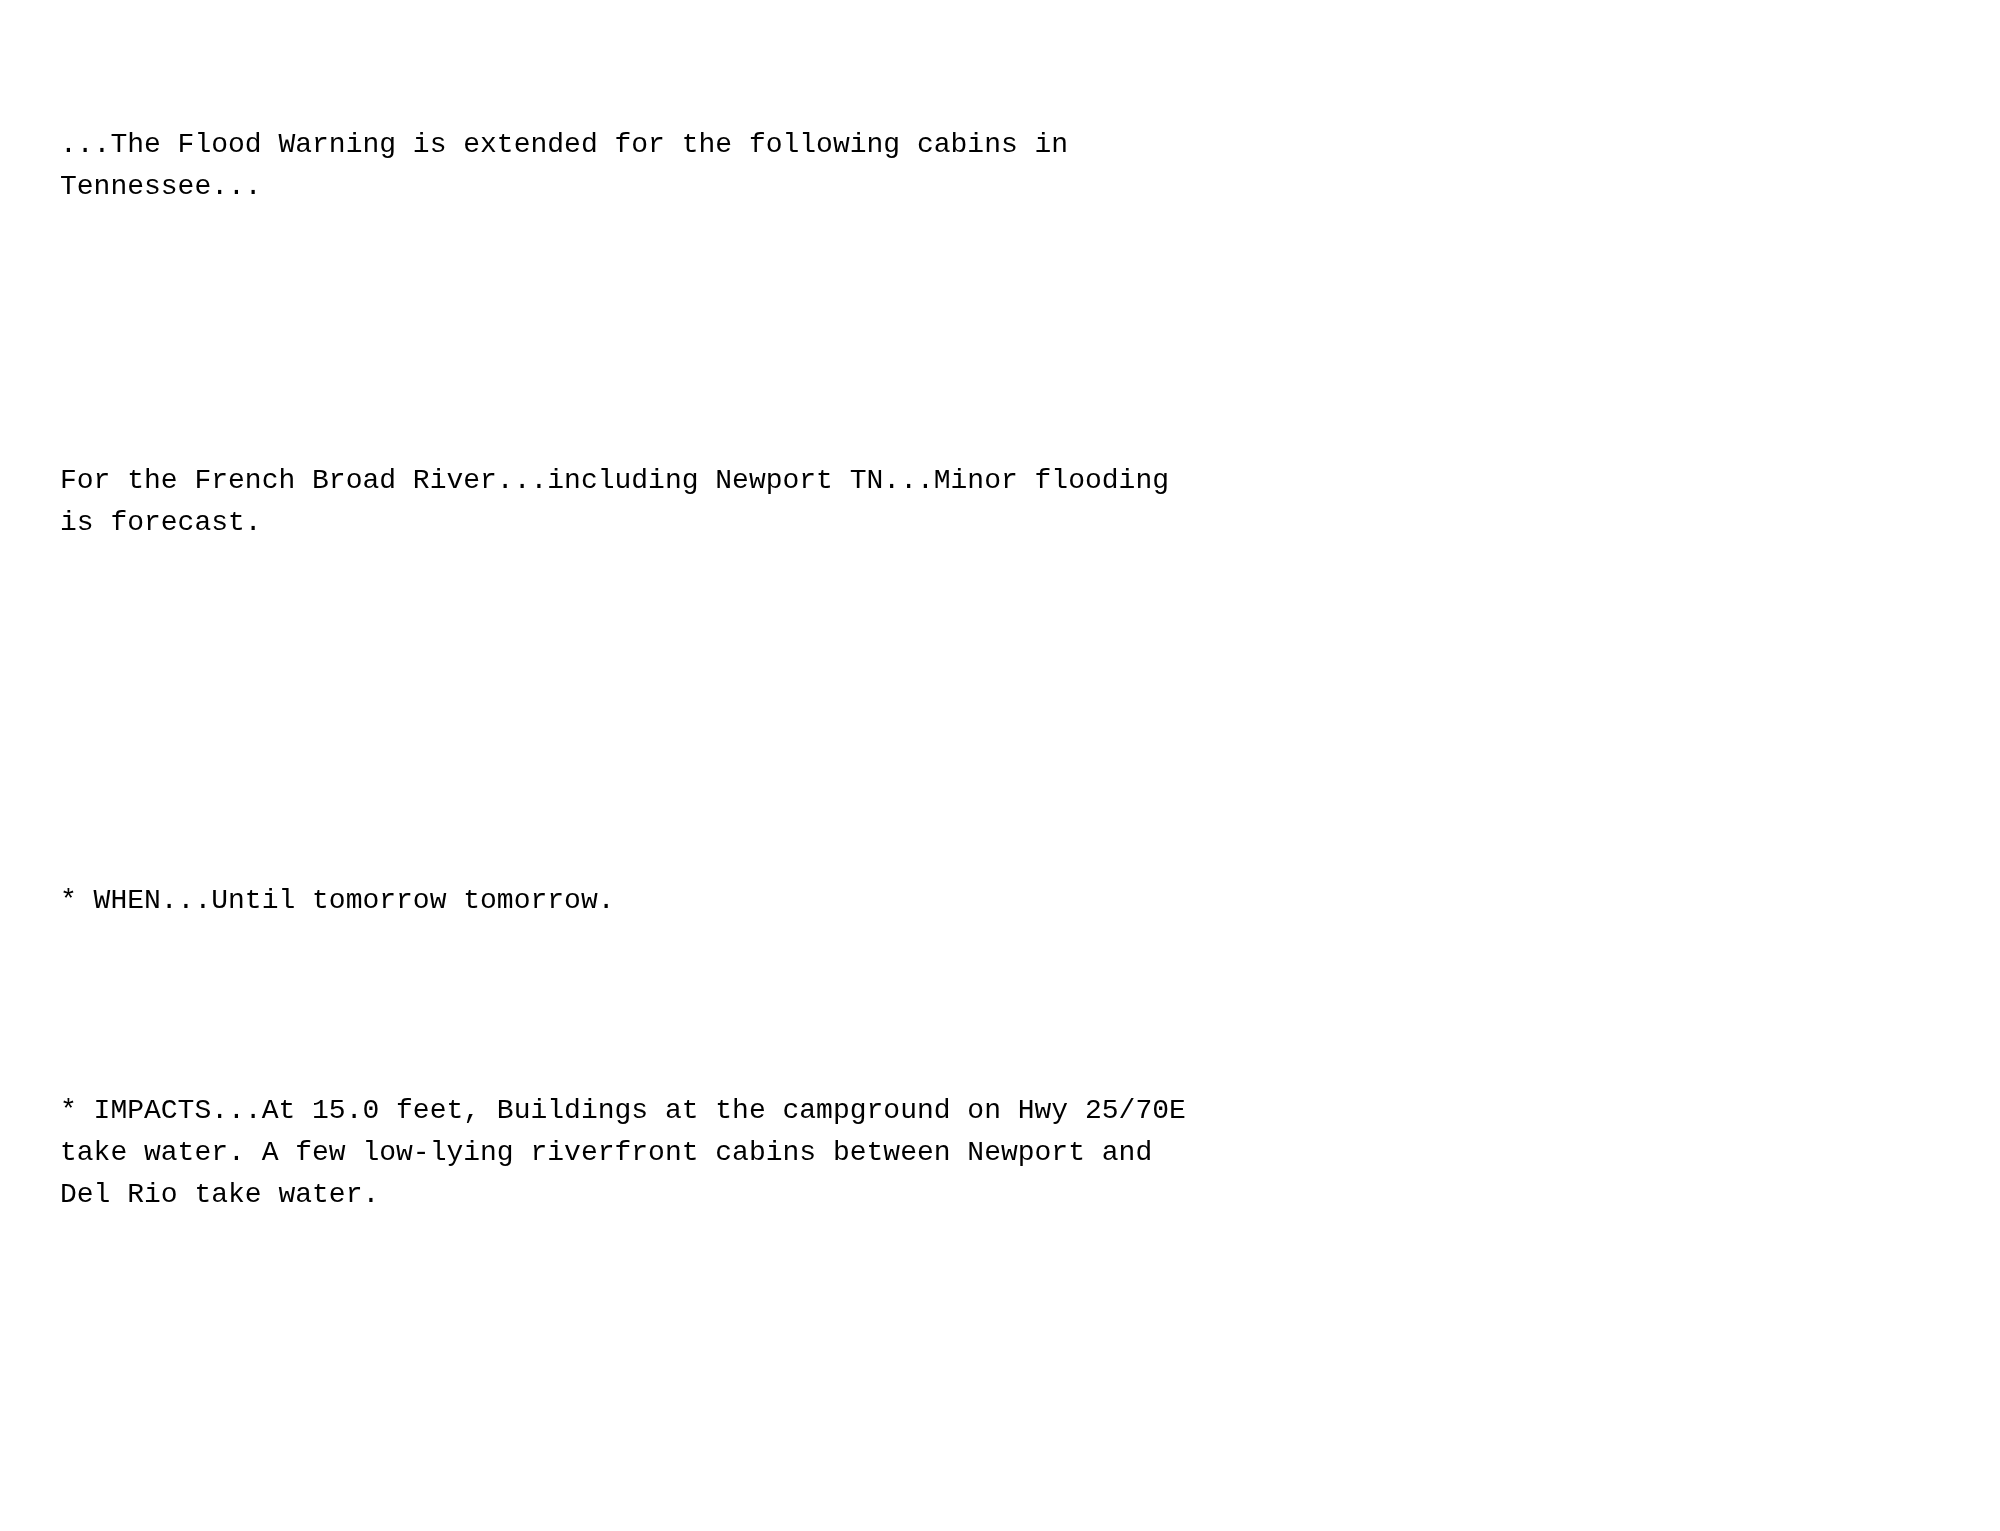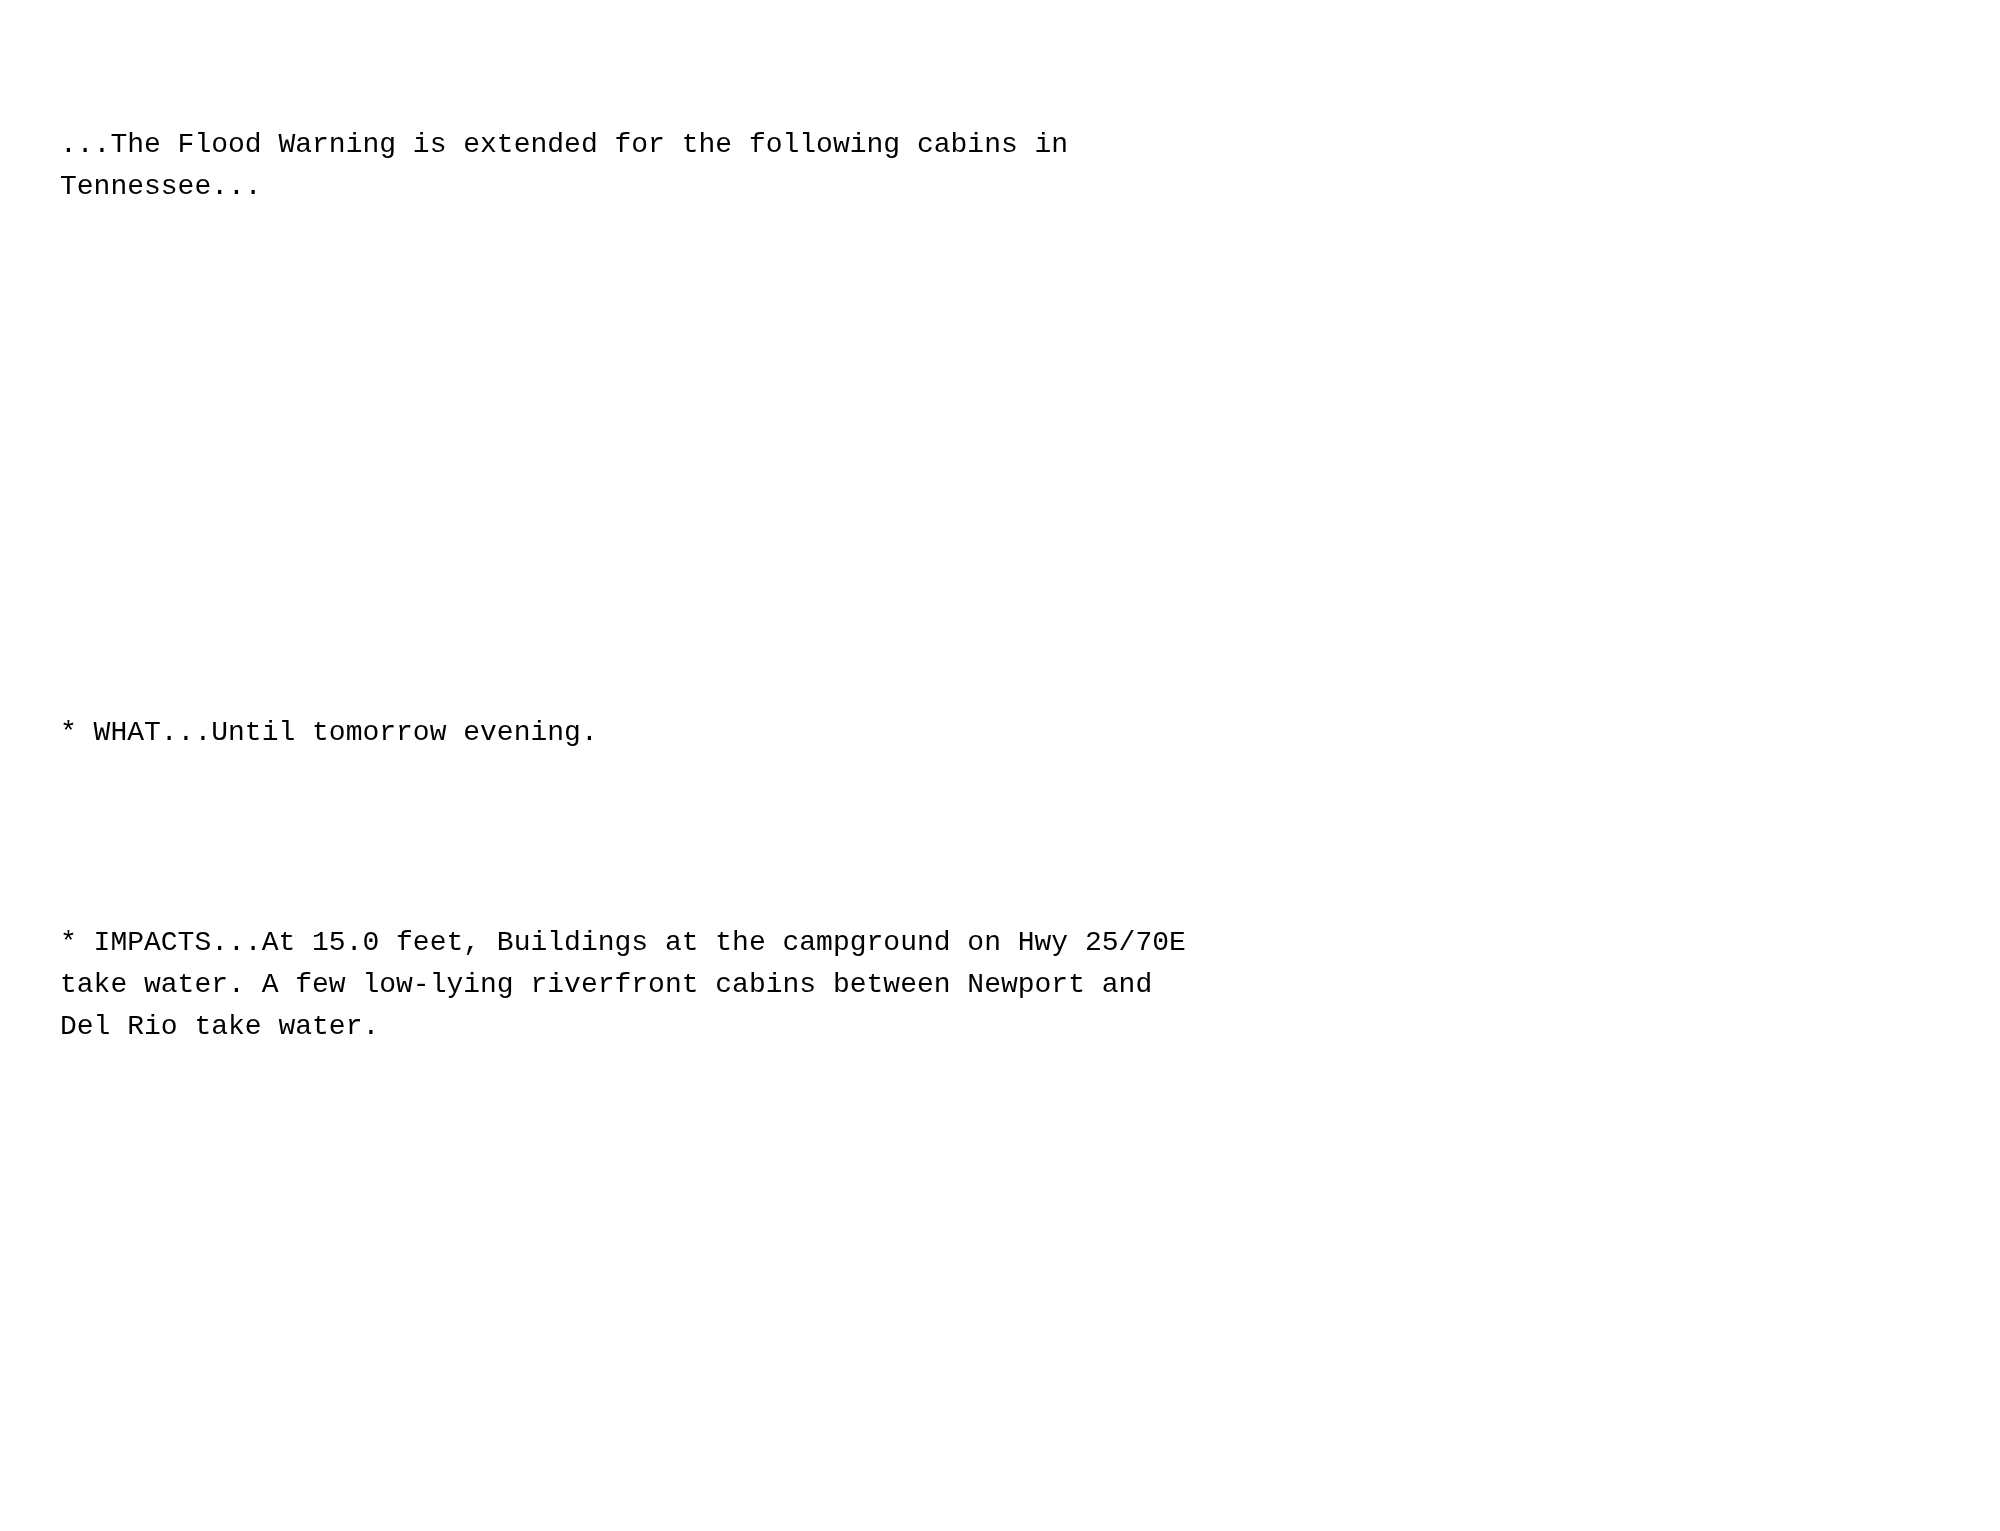--- a/index.html
+++ b/index.html
@@ -25,22 +25,24 @@
     }
   </style>
 </head>
 <body>
 
 <div class="content-block">
   <p>...The Flood Warning is extended for the following cabins in
 Tennessee...</p>
   <br>
   <br>
+  <p>For the French Broad River...including Newport TN...Minor flooding
+is forecast.</p>
   <br>
   <br>
   <br>
-  <p>* WHAT...Until tomorrow evening.</p>
+  <p>* WHEN...Until tomorrow tomorrow.</p>
   <br>
   <p>* IMPACTS...At 15.0 feet, Buildings at the campground on Hwy 25/70E
 take water. A few low-lying riverfront cabins between Newport and
 Del Rio take water.</p>
   
 </div>
 
 </body></html>

